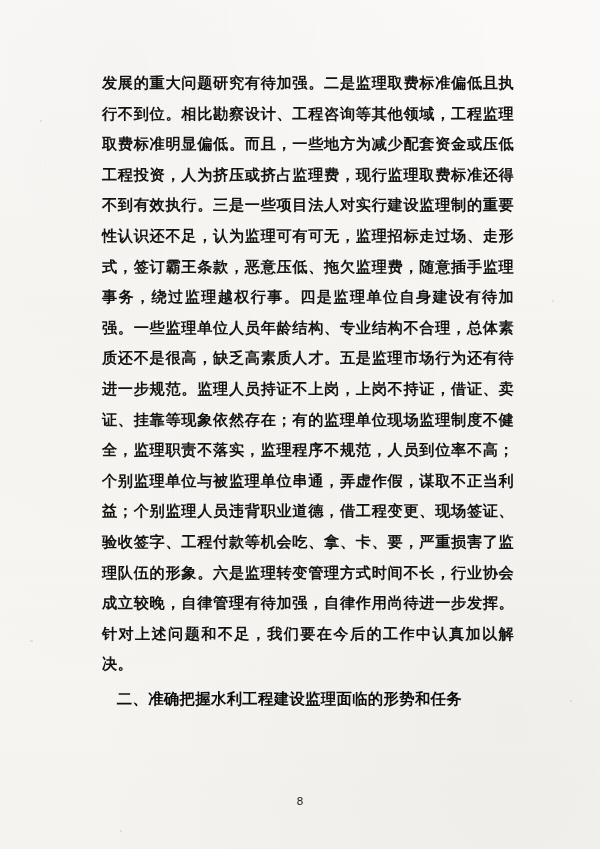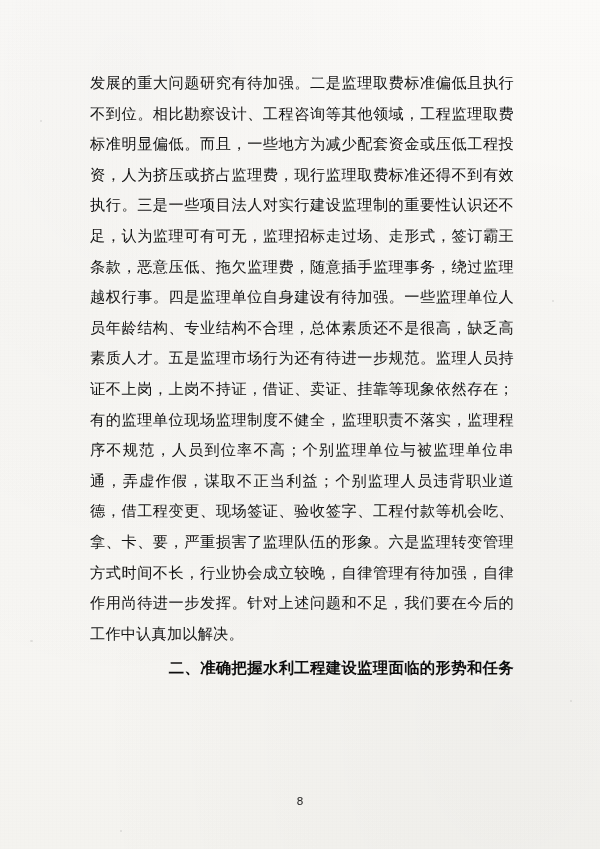--- a/index.html
+++ b/index.html
@@ -37,44 +37,44 @@
   }
 
   .text-column {
     position: absolute;
     left: 86px;
     top: 68px;
     width: 428px;
   }
 
   p.para {
-    margin: 0 0 0 4px;
+    margin: 0 0 0 16px;
     font-family: "DejaVu Sans", sans-serif;
     font-size: 15.2px;
     line-height: 30.6px;
     color: #141414;
     text-align: justify;
     text-justify: inter-character;
     letter-spacing: 0.2px;
     text-indent: 0;
+    font-weight: bold;
   }
   p.para.indent {
     text-indent: 2em;
   }
 
   h2.section-heading {
     margin: 4px 0 2px 0;
     font-family: "DejaVu Sans", sans-serif;
     font-size: 15.4px;
     line-height: 30.6px;
     font-weight: bold;
     color: #0e0e0e;
     text-indent: 2em;
     letter-spacing: 0.3px;
-    text-align: right;
   }
 
   .page-number {
     position: absolute;
     left: 0;
     right: 0;
     top: 795px;
     text-align: center;
     font-family: "DejaVu Sans", sans-serif;
     font-size: 11px;

